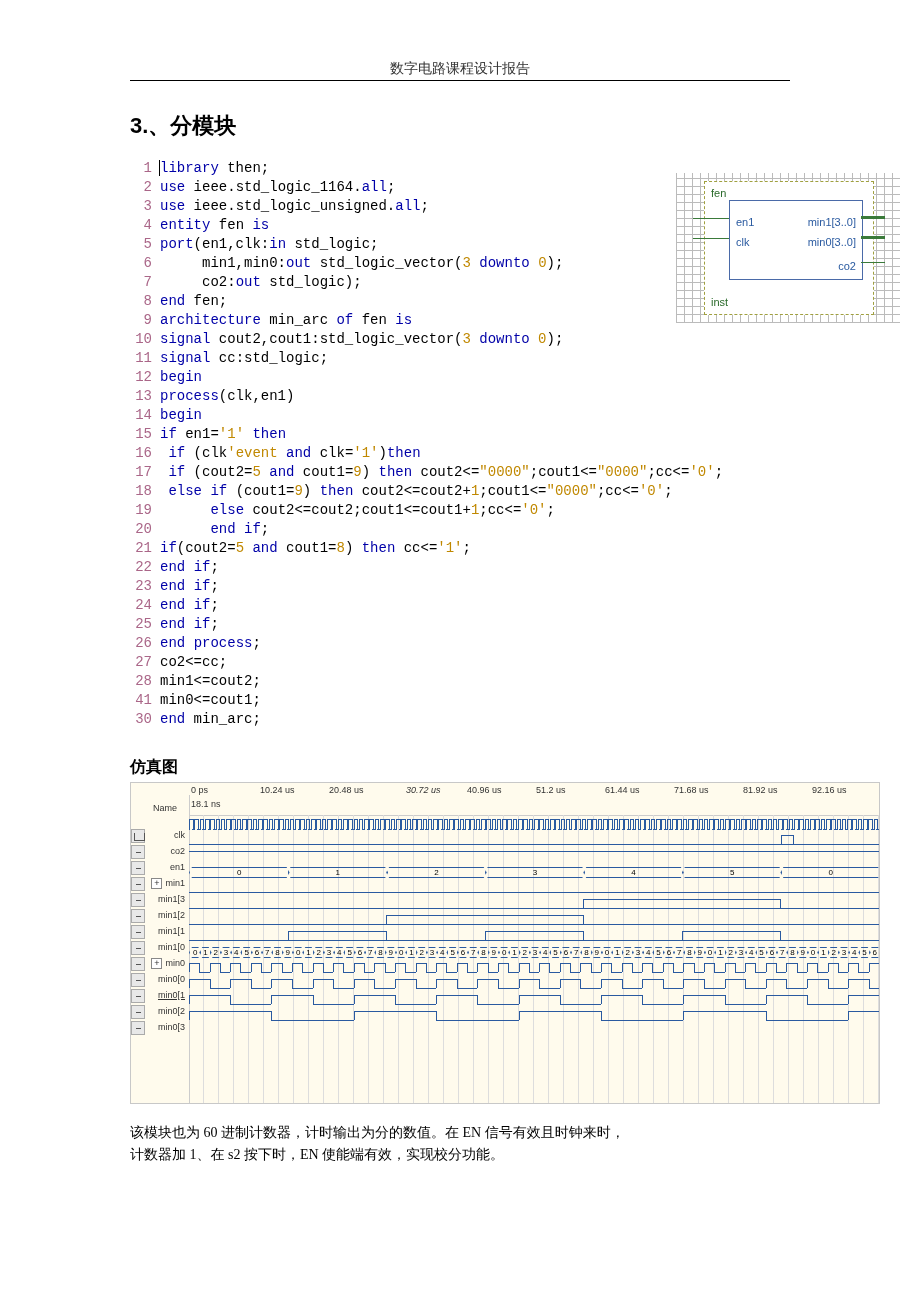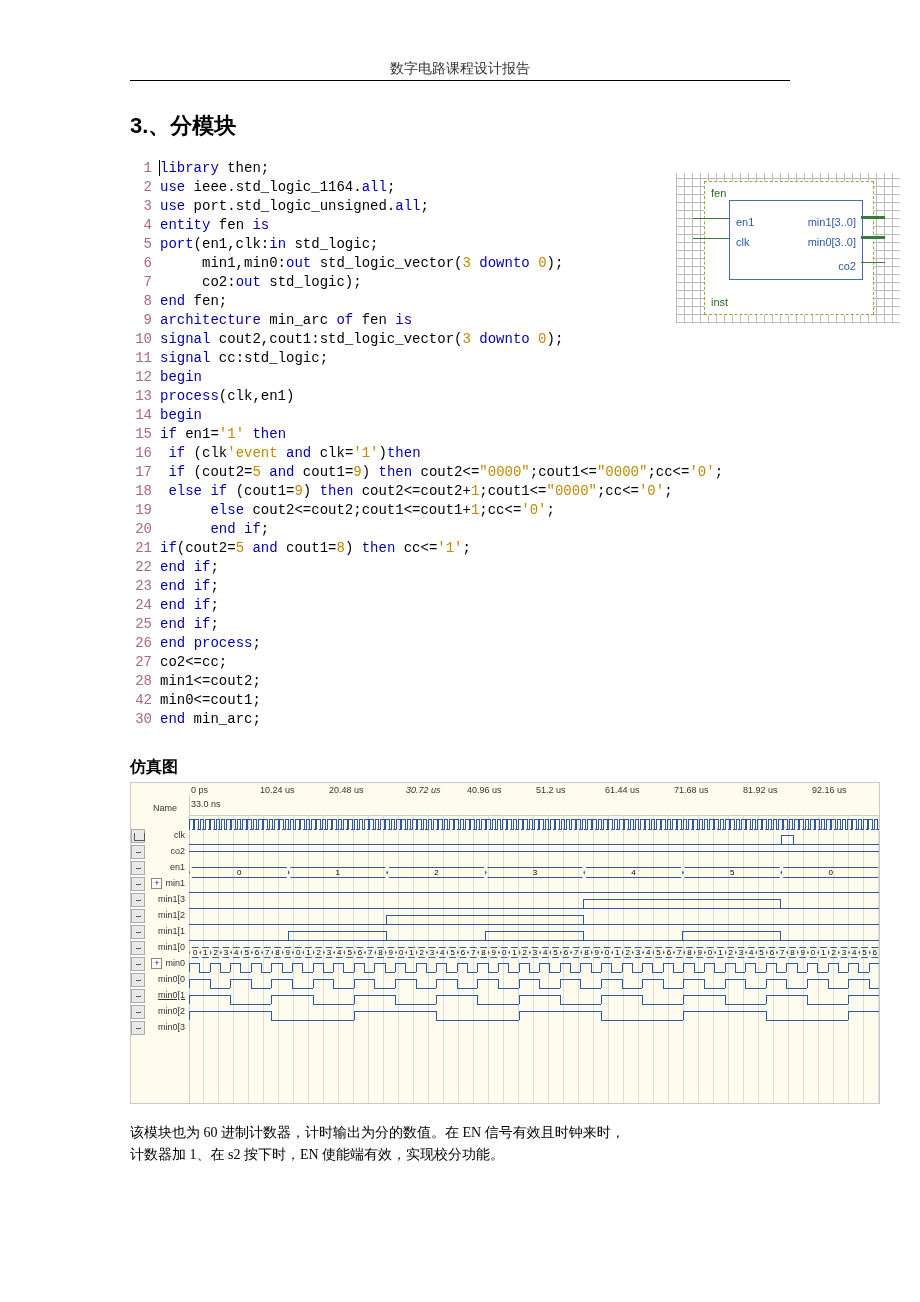--- a/index.html
+++ b/index.html
@@ -183,21 +183,21 @@
         <div class="code-line">
           <span class="ln">1</span>
           <span class="code"><span class="caret"></span><span class="kw">library</span><span class="id"> then;</span></span>
         </div>
         <div class="code-line">
           <span class="ln">2</span>
           <span class="code"><span class="kw">use</span><span class="id"> ieee.std_logic_1164.</span><span class="kw">all</span><span class="id">;</span></span>
         </div>
         <div class="code-line">
           <span class="ln">3</span>
-          <span class="code"><span class="kw">use</span><span class="id"> port.std_logic_unsigned.</span><span class="kw">all</span><span class="id">;</span></span>
+          <span class="code"><span class="kw">use</span><span class="id"> ieee.std_logic_unsigned.</span><span class="kw">all</span><span class="id">;</span></span>
         </div>
         <div class="code-line">
           <span class="ln">4</span>
           <span class="code"><span class="kw">entity</span><span class="id"> fen </span><span class="kw">is</span></span>
         </div>
         <div class="code-line">
           <span class="ln">5</span>
           <span class="code"><span class="kw">port</span><span class="id">(en1,clk:</span><span class="kw">in</span><span class="id"> std_logic;</span></span>
         </div>
         <div class="code-line">
@@ -286,21 +286,21 @@
         </div>
         <div class="code-line">
           <span class="ln">27</span>
           <span class="code"><span class="id">co2&lt;=cc;</span></span>
         </div>
         <div class="code-line">
           <span class="ln">28</span>
           <span class="code"><span class="id">min1&lt;=cout2;</span></span>
         </div>
         <div class="code-line">
-          <span class="ln">42</span>
+          <span class="ln">41</span>
           <span class="code"><span class="id">min0&lt;=cout1;</span></span>
         </div>
         <div class="code-line">
           <span class="ln">30</span>
           <span class="code"><span class="kw">end</span><span class="id"> min_arc;</span></span>
         </div>
       </div>
 
     <div class="block-diagram">
       <div class="outer">
@@ -352,21 +352,21 @@
           <div class="wname" style="top: 131px; left: 14px;"><span>min1[1</span></div>
           <div class="wname" style="top: 147px; left: 14px;"><span>min1[0</span></div>
           <div class="wname" style="top: 163px; left: 14px;"><span class="expander">+</span><span>min0</span></div>
           <div class="wname" style="top: 179px; left: 14px;"><span>min0[0</span></div>
           <div class="wname" style="top: 195px; left: 14px; text-decoration: underline;"><span>min0[1</span></div>
           <div class="wname" style="top: 211px; left: 14px;"><span>min0[2</span></div>
           <div class="wname" style="top: 227px; left: 14px;"><span>min0[3</span></div>
         </div>
     </div>
     <div class="wave-header" id="wave-header">
-      <div class="wave-tick" style="left:2px; top:16px;">33.0 ns</div>
+      <div class="wave-tick" style="left:2px; top:16px;">18.1 ns</div>
     <div class="wave-tick" style="left: 2px;">0 ps</div>
         <div class="wave-tick" style="left: 71px;">10.24 us</div>
         <div class="wave-tick" style="left: 140px;">20.48 us</div>
         <div class="wave-tick" style="left: 217px; font-style: italic;">30.72 us</div>
         <div class="wave-tick" style="left: 278px;">40.96 us</div>
         <div class="wave-tick" style="left: 347px;">51.2 us</div>
         <div class="wave-tick" style="left: 416px;">61.44 us</div>
         <div class="wave-tick" style="left: 485px; text-align: right;">71.68 us</div>
         <div class="wave-tick" style="left: 554px;">81.92 us</div>
         <div class="wave-tick" style="left: 623px;">92.16 us</div>

